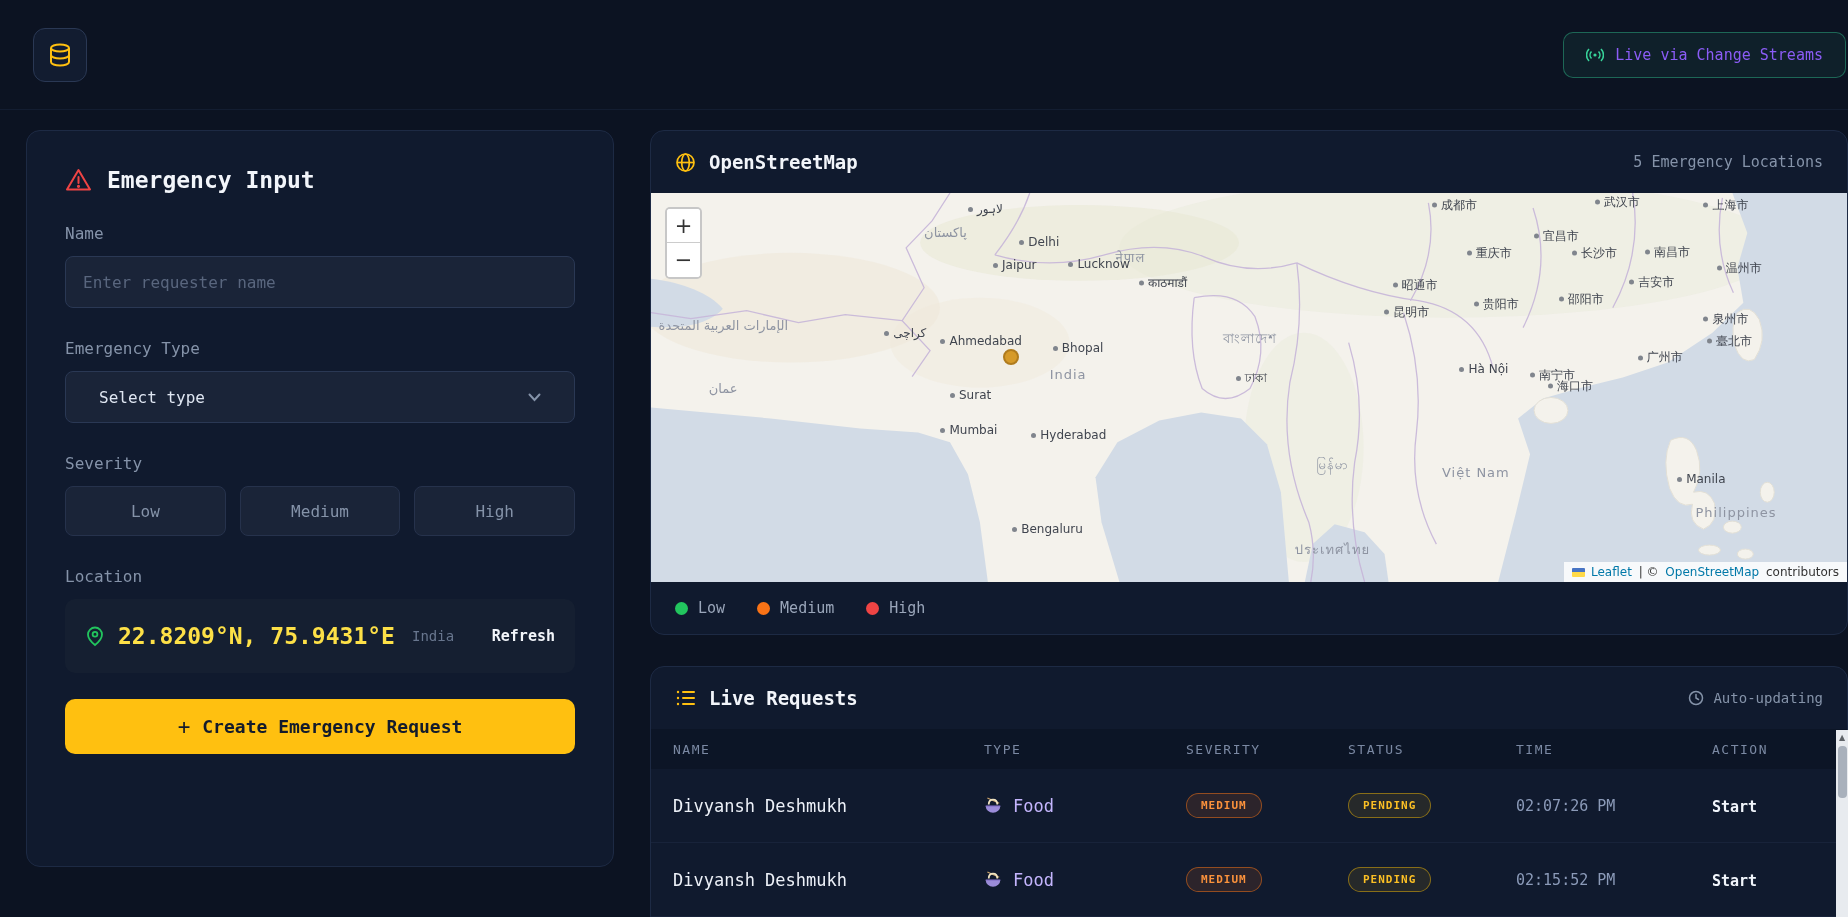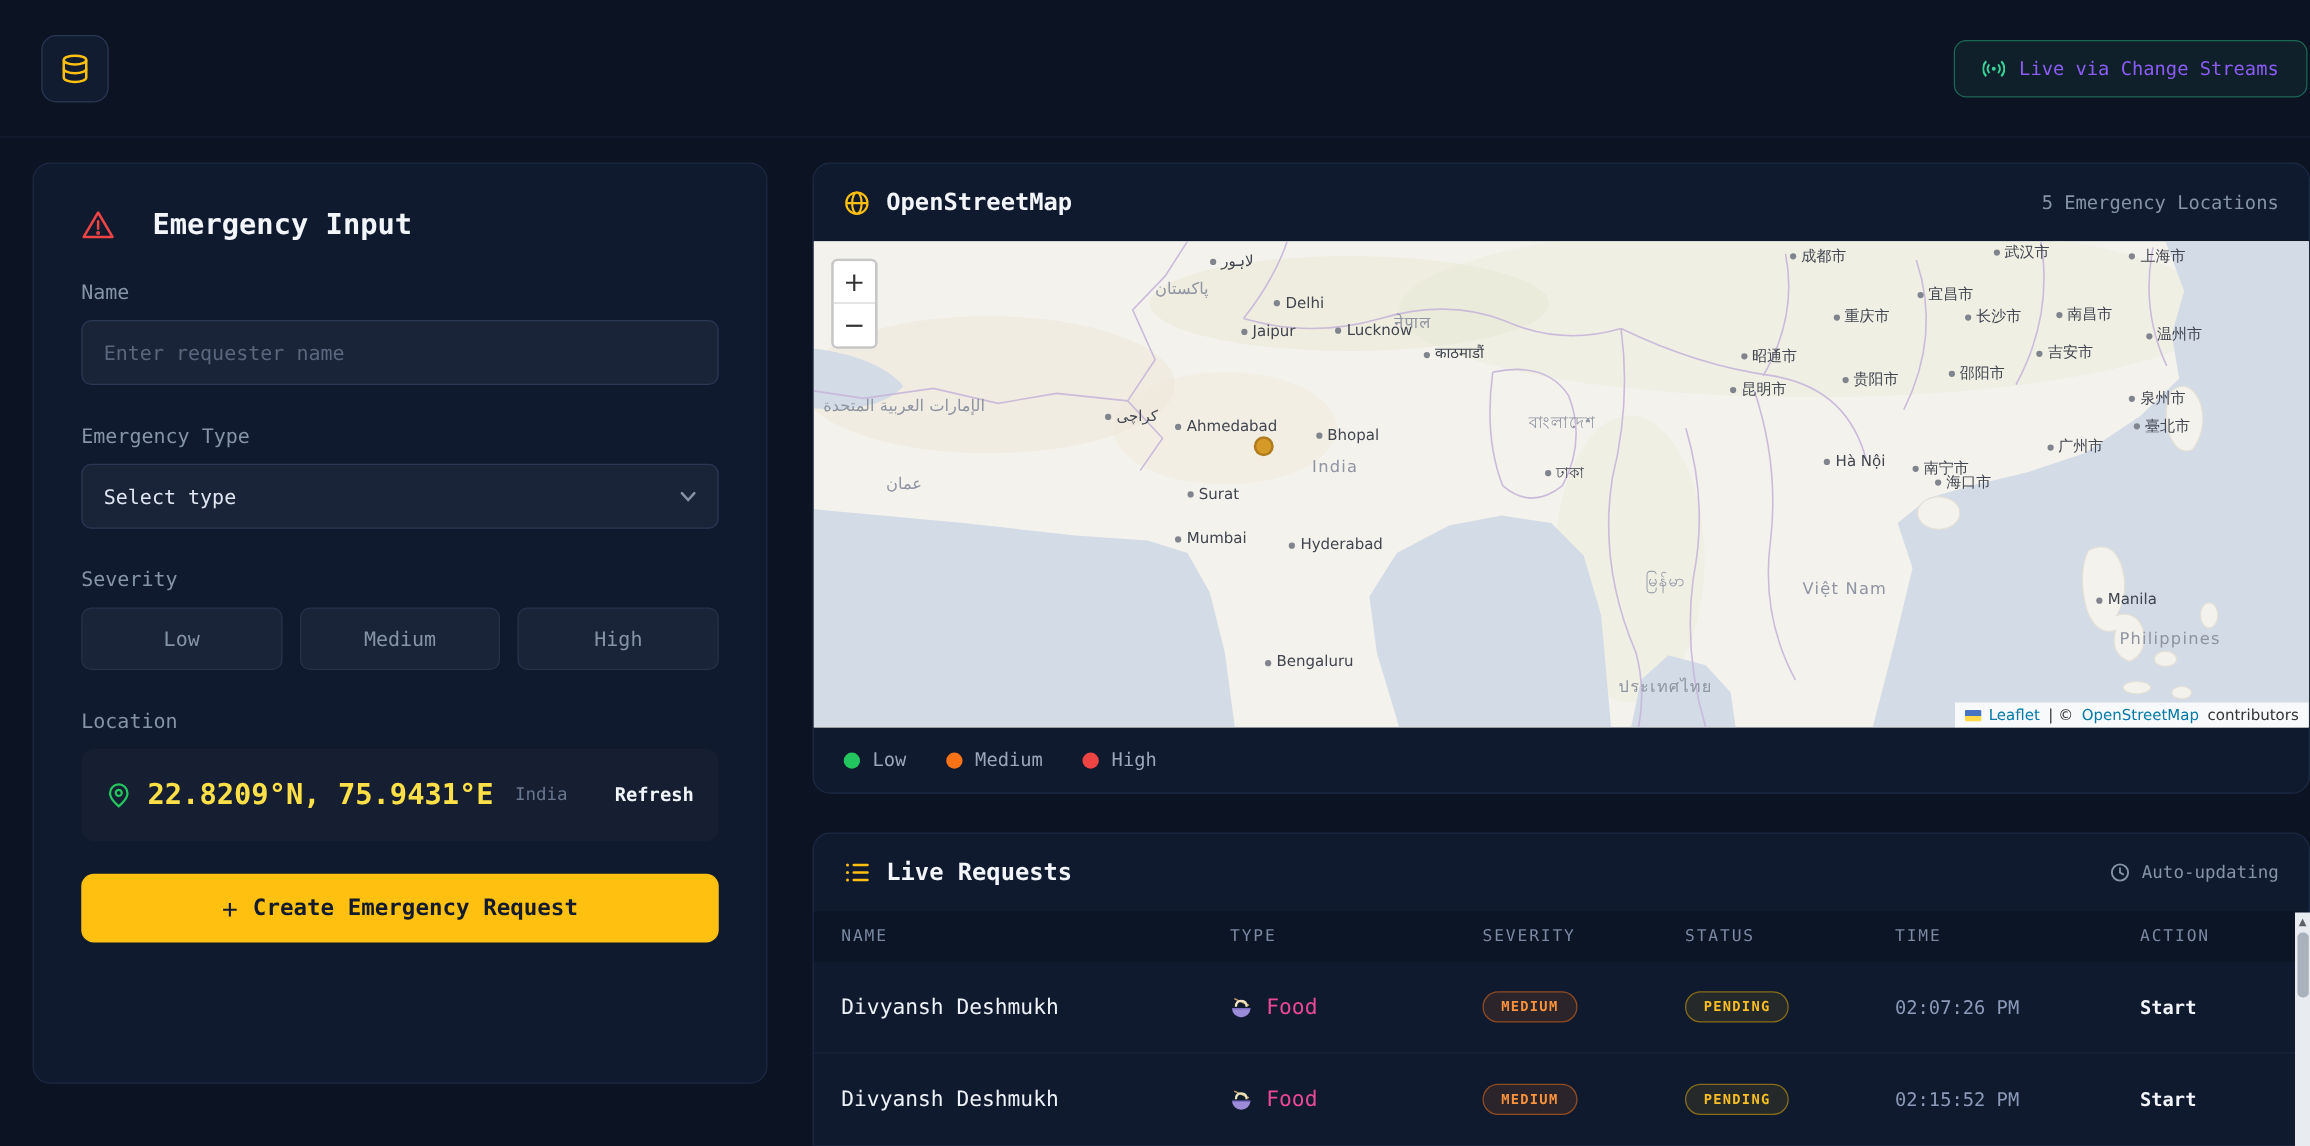--- a/index.html
+++ b/index.html
@@ -12,26 +12,26 @@
   .logo-box{width:54px;height:54px;border:1px solid #2a3854;background:#121c30;border-radius:12px;display:flex;align-items:center;justify-content:center;margin-right:20px}
   h1{font-size:25px;letter-spacing:.5px;color:#f2f5fa;font-weight:bold}
   .subtitle{font-size:15px;color:#7b8799;margin-top:7px}
   .live-badge{margin-left:auto;margin-right:2px;display:flex;gap:11px;align-items:center;border:1px solid rgba(52,211,153,.4);background:rgba(52,211,153,.07);color:#8b5cf6;padding:13px 22px;border-radius:10px;font-size:15px;white-space:nowrap}
 
   main{position:absolute;left:0;top:110px;right:0;bottom:0}
   .card{background:#101a2e;border:1px solid #1d2a44;border-radius:14px}
 
   
   .form-card{position:absolute;left:26px;top:20px;width:588px;height:737px;padding:36px 38px}
-  .card-title-row{display:flex;align-items:center;gap:30px}
+  .card-title-row{display:flex;align-items:center;gap:15px}
   .card-title-row h2{font-size:23px;color:#f2f5fa}
   .form-label{display:block;font-size:16px;color:#8593a9;margin:31px 0 13px}
   .text-input{width:100%;height:52px;background:#1a2438;border:1px solid #2a3854;border-radius:8px;color:#e8edf5;font:inherit;font-size:16px;padding:0 17px;outline:none}
   .text-input::placeholder{color:#59667e}
-  .select{height:52px;background:#1a2438;border:1px solid #2a3854;border-radius:8px;display:flex;align-items:center;justify-content:space-between;padding:0 17px;font-size:16px;color:#dfe6f2;cursor:pointer}
+  .select{height:52px;background:#1a2438;border:1px solid #2a3854;border-radius:8px;display:flex;align-items:center;justify-content:space-between;padding:0 33px;font-size:16px;color:#dfe6f2;cursor:pointer}
   .sev-row{display:flex;gap:14px}
   .sev-btn{flex:1;height:50px;background:#1a2438;border:1px solid #26324c;border-radius:8px;color:#8593a9;font:inherit;font-size:16px;cursor:pointer}
   .loc-box{background:#151f31;border-radius:10px;height:74px;display:flex;align-items:center;gap:13px;padding:0 20px}
   .coords{font-size:23px;font-weight:bold;color:#fde047}
   .country{font-size:14px;color:#68768e;margin-left:4px}
   .refresh{margin-left:auto;background:none;border:none;color:#f2f5fa;font:inherit;font-size:15px;font-weight:bold;cursor:pointer}
   .submit{width:100%;margin-top:26px;height:55px;background:#ffc010;border:none;border-radius:10px;color:#131b2c;font:inherit;font-size:18px;font-weight:bold;display:flex;align-items:center;justify-content:center;gap:12px;cursor:pointer}
   .submit .plus{font-size:21px;font-weight:normal}
 
   
@@ -55,21 +55,21 @@
   .legend-item{display:flex;align-items:center;gap:10px;font-size:15px;color:#9aa6ba}
   .legend-dot{width:13px;height:13px;border-radius:50%}
 
   
   .table-card{position:absolute;left:650px;top:556px;width:1198px;height:460px;overflow:hidden}
   .auto{margin-left:auto;display:flex;align-items:center;gap:9px;font-size:14px;color:#8593a9}
   .thead,.trow{display:grid;grid-template-columns:311px 202px 162px 168px 196px 1fr;padding-left:22px;align-items:center}
   .thead{background:#0c1526;height:40px;font-size:13px;letter-spacing:1.5px;color:#7b89a3}
   .trow{height:74px;border-bottom:1px solid #18233a;font-size:17px}
   .td.name{color:#edf1f8}
-  .td.type{display:flex;align-items:flex-end;gap:11px;color:#ec4899}
+  .td.type{display:flex;align-items:center;gap:11px;color:#c4b5fd}
   .badge{display:inline-block;padding:5px 14px;border-radius:999px;font-size:11px;font-weight:bold;letter-spacing:1px}
   .b-MEDIUM{color:#fb923c;background:rgba(249,115,22,.12);border:1px solid rgba(249,115,22,.5)}
   .b-PENDING{color:#fbbf24;background:rgba(234,179,8,.10);border:1px solid rgba(234,179,8,.5)}
   .td.time{color:#8b9ab8;font-size:15px}
   .start-btn{background:none;border:none;color:#f1f5fb;font:inherit;font-size:15px;font-weight:bold;cursor:pointer}
 
   
   .scrollbar{position:absolute;right:0;top:730px;width:12px;bottom:0;background:#e8ebef;display:flex;flex-direction:column;align-items:center;z-index:9}
   .sb-arrow{height:15px;font-size:8px;color:#5f6368;line-height:15px;font-family:"DejaVu Sans",sans-serif}
   .sb-thumb{width:9px;height:52px;background:#a9b1bc;border-radius:4px;margin-top:1px}

